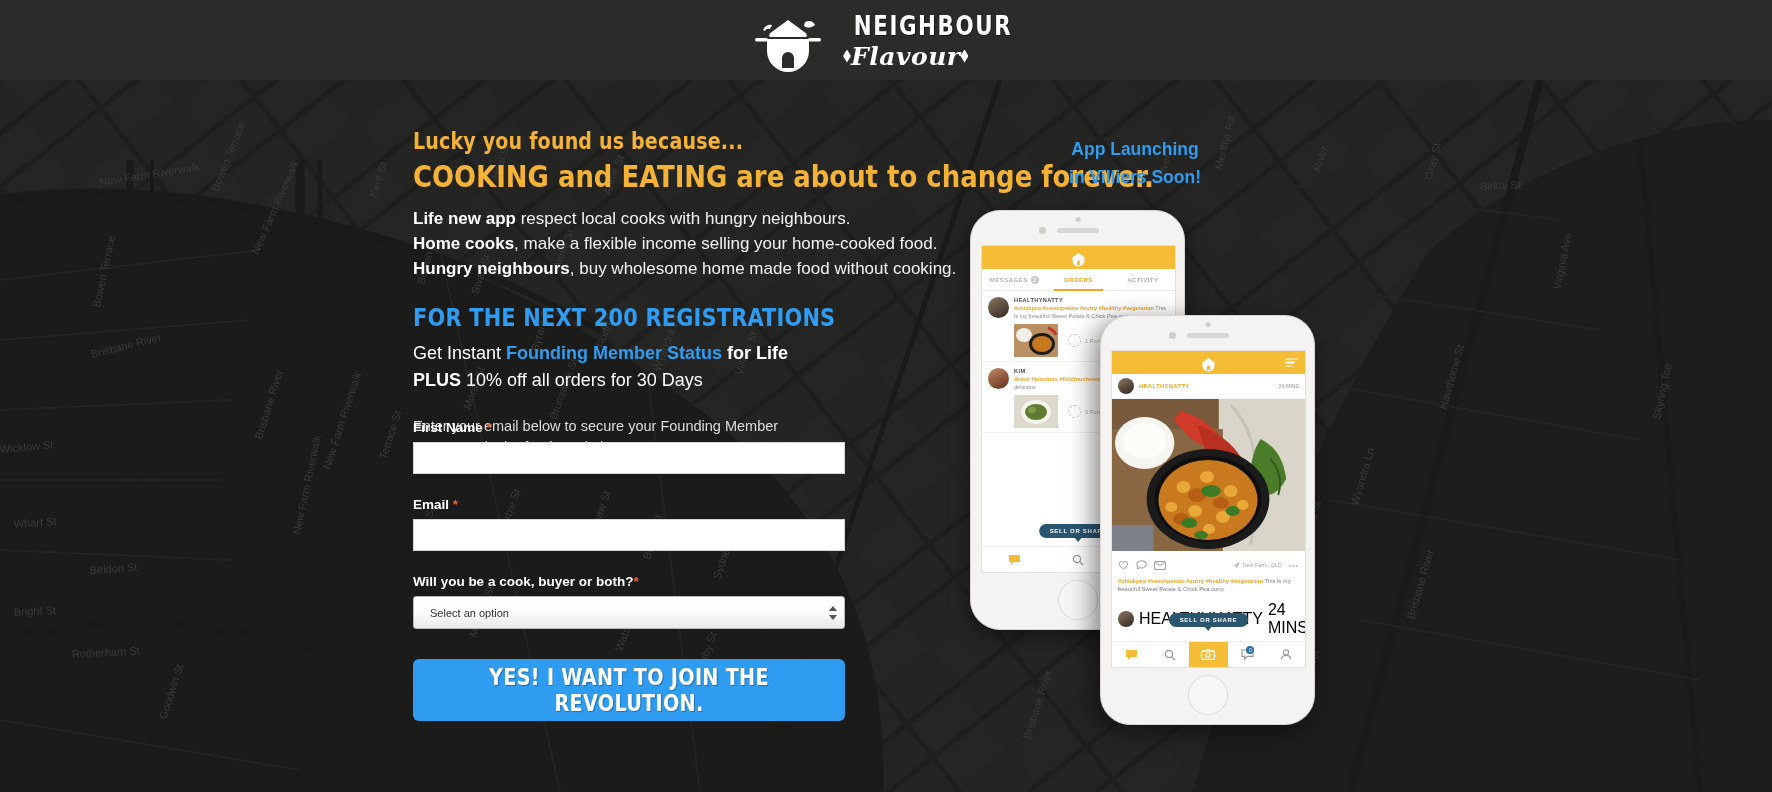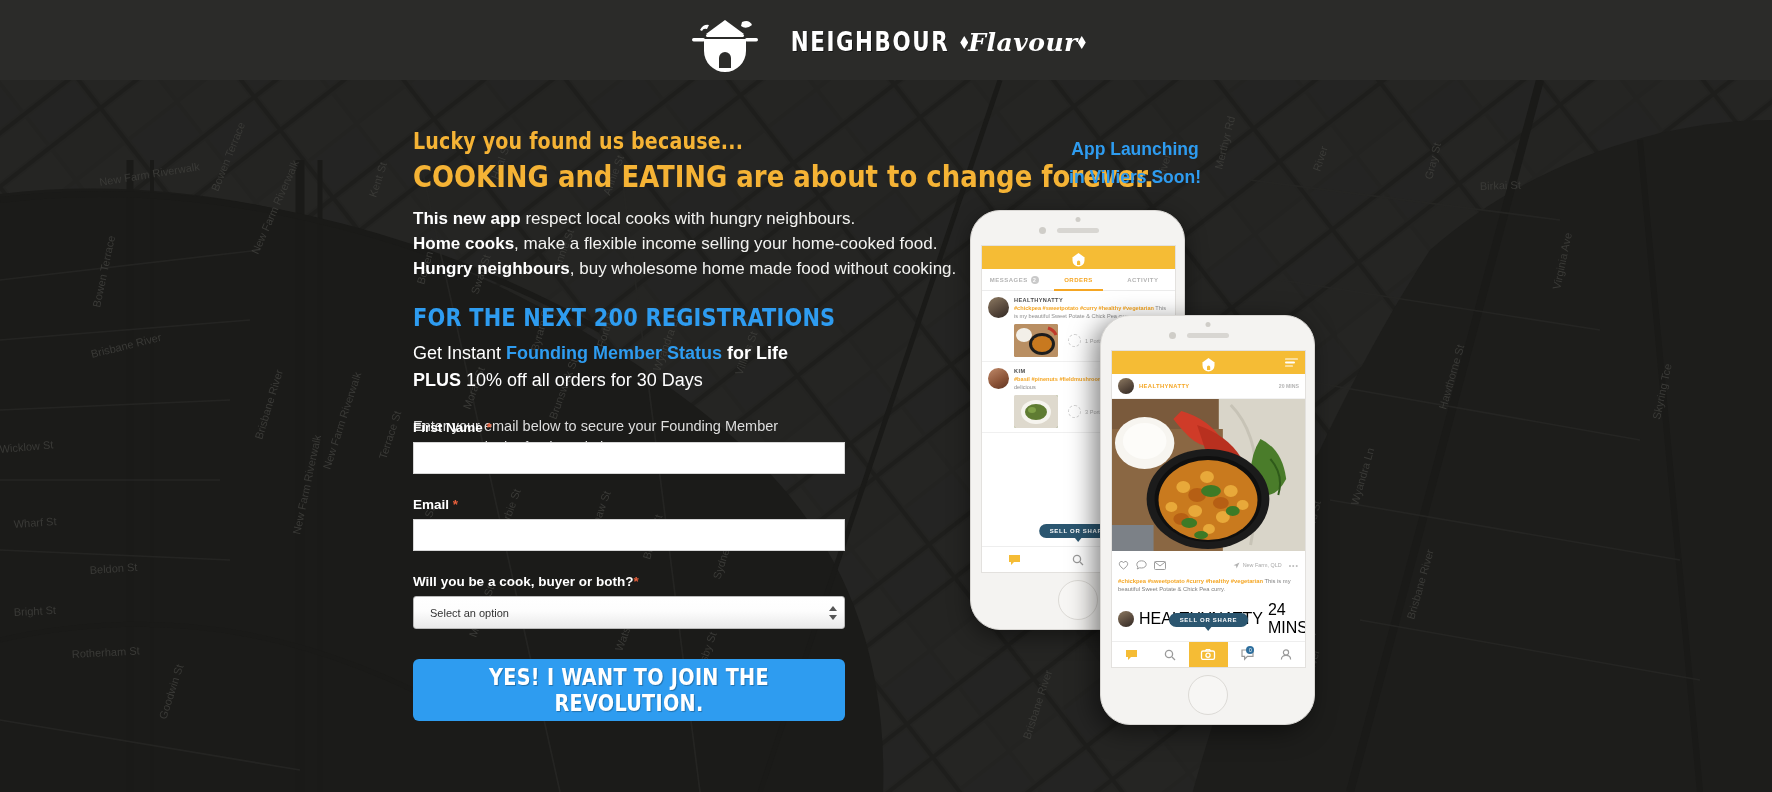--- a/index.html
+++ b/index.html
@@ -16,21 +16,21 @@
     left: 0; top: 0;
     width: 1772px; height: 80px;
     background: #2b2b29;
     z-index: 40;
     display: flex;
     align-items: center;
     justify-content: center;
   }
   .logo-wrap { display: flex; align-items: center; gap: 16px; }
   .pot-icon { width: 78px; height: 56px; position: relative; }
-  .brand-block { display: flex; flex-direction: row; align-items: flex-end; line-height: 1; }
+  .brand-block { display: flex; flex-direction: column; align-items: flex-start; line-height: 1; }
   .brand-name {
     font-family: "DejaVu Sans Condensed", "Liberation Sans Narrow", "Liberation Sans", sans-serif;
     font-weight: 700;
     font-size: 27px;
     letter-spacing: 1.8px;
     color: #ffffff;
     transform: scaleX(0.88);
     text-shadow: 1px 1px 0 rgba(0,0,0,0.5);
   }
   .brand-sub { display: flex; align-items: center; margin-top: 5px; }
@@ -413,21 +413,21 @@
 </div>
 
 <div class="content">
 
   <div class="copy-col">
     <div class="kicker">Lucky you found us because...</div>
     <div class="headline">COOKING and EATING are about to change forever.</div>
 
     <div class="bullets">
       <div>
-        <b>This new app</b><span> respect local cooks with hungry neighbours.</span>
+        <b>Life new app</b><span> respect local cooks with hungry neighbours.</span>
       </div>
       <div>
         <b>Home cooks</b><span>, make a flexible income selling your home-cooked food.</span>
       </div>
       <div>
         <b>Hungry neighbours</b><span>, buy wholesome home made food without cooking.</span>
       </div>
     </div>
 
     <div class="sub-head">FOR THE NEXT 200 REGISTRATIONS</div>

